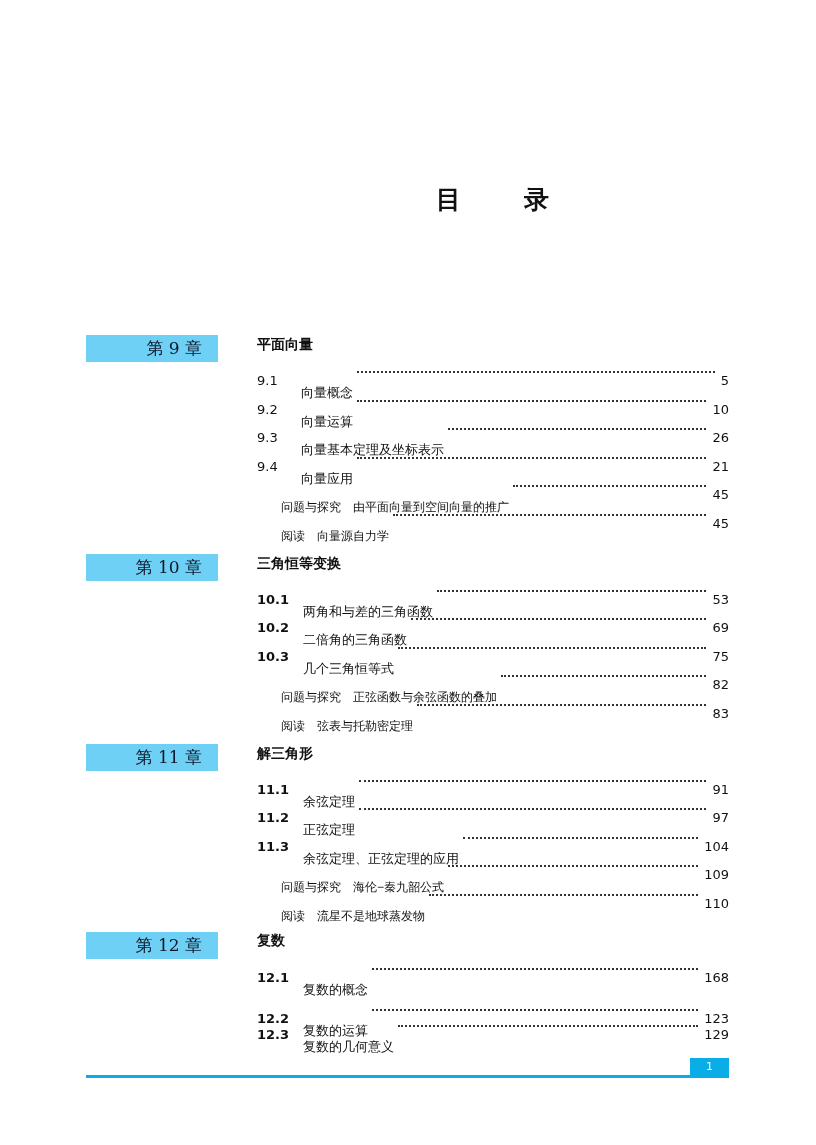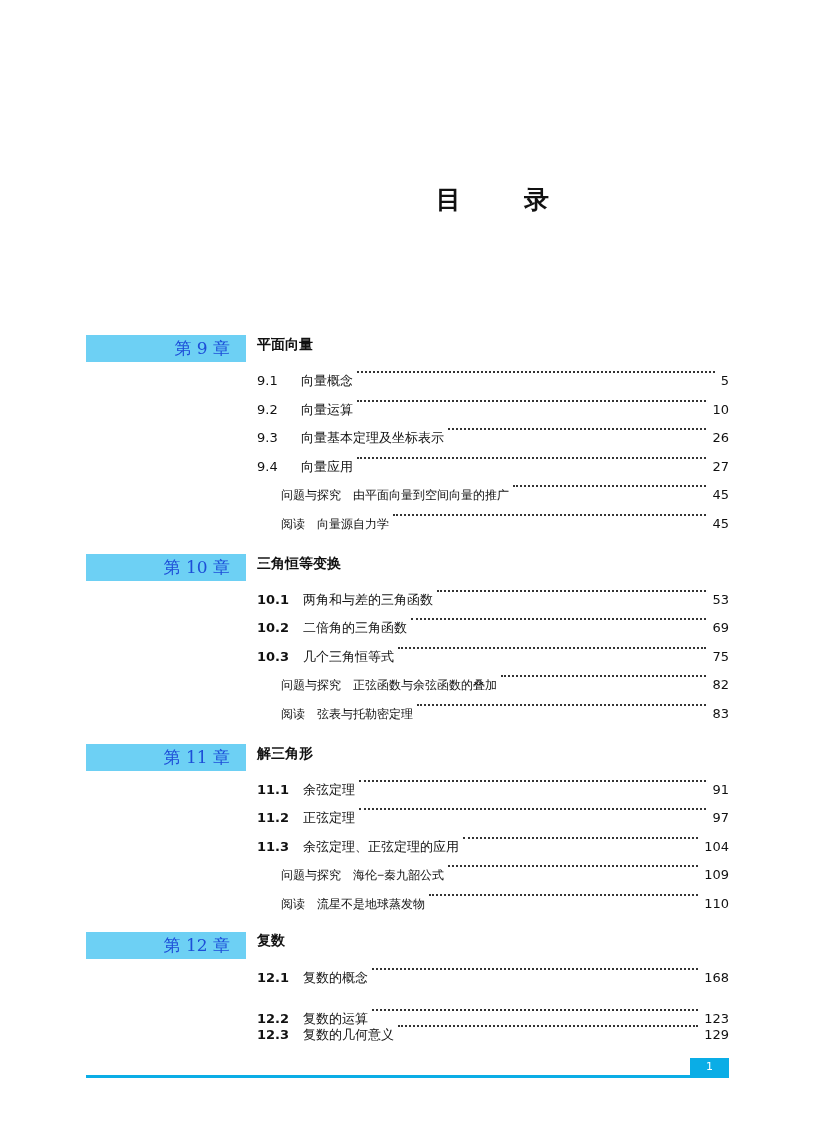--- a/index.html
+++ b/index.html
@@ -2,31 +2,31 @@
 <html><head>
 <meta charset="utf-8">
 <style>
   html, body { margin: 0; padding: 0; background: #ffffff; }
   body { width: 816px; height: 1145px; position: relative; overflow: hidden;
          font-family: "DejaVu Sans", sans-serif; color: #111; }
   .title { position: absolute; top: 183px; left: 0; width: 816px; text-align: center;
            font-size: 25px; font-weight: bold; letter-spacing: 0; }
   .title .t1 { position: absolute; left: 436px; }
   .title .t2 { position: absolute; left: 524px; }
-  .chapter-bar { position: absolute; left: 86px; width: 160px; height: 27px;
-                 background: #6dd0f4; color: #1d4ed8; font-family: "DejaVu Serif", serif;
+  .chapter-bar { position: absolute; left: 86px; width: 132px; height: 27px;
+                 background: #6dd0f4; color: #0f172a; font-family: "DejaVu Serif", serif;
                  font-size: 17px; line-height: 27px; text-align: right; box-sizing: border-box;
                  padding-right: 16px; }
   .chapter-title { position: absolute; left: 257px; font-size: 14px; font-weight: bold;
                    font-family: "DejaVu Sans", sans-serif; }
   .entry { position: absolute; left: 257px; width: 472px; height: 20px; display: flex;
            align-items: flex-start; font-size: 13px; line-height: 20px; }
   .entry .num { width: 44px; flex: none; font-family: "DejaVu Sans", sans-serif; }
   .entry.w10 .num { width: 46px; font-weight: bold; }
-  .entry .label { flex: none; white-space: nowrap; }
+  .entry .label { flex: none; white-space: nowrap; margin-top: 12px; }
   .entry .label.small { font-size: 12px; font-family: Liberation Sans, sans-serif; padding-left: 24px; }
   .entry .dots { flex: 1; margin: 0 6px 6px 4px; border-bottom: 2px dotted #333; height: 0; }
   .entry .page { flex: none; text-align: right; font-size: 13px; }
   .footer-line { position: absolute; left: 86px; top: 1075px; width: 643px; height: 3px; background: #0aade6; }
   .page-box { position: absolute; left: 690px; top: 1058px; width: 39px; height: 18px;
               background: #0aade6; color: #fff; font-size: 11px; text-align: center; line-height: 18px; }
 </style>
 </head>
 <body>
 
@@ -53,21 +53,21 @@
 <div class="entry" style="top:428px">
   <span class="num">9.3</span>
   <span class="label">向量基本定理及坐标表示</span>
   <span class="dots"></span>
   <span class="page">26</span>
 </div>
 <div class="entry" style="top:457px">
   <span class="num">9.4</span>
   <span class="label">向量应用</span>
   <span class="dots"></span>
-  <span class="page">27</span>
+  <span class="page">21</span>
 </div>
 <div class="entry" style="top:485px">
   <span class="label small">问题与探究　由平面向量到空间向量的推广</span>
   <span class="dots"></span>
   <span class="page">45</span>
 </div>
 <div class="entry" style="top:514px">
   <span class="label small">阅读　向量源自力学</span>
   <span class="dots"></span>
   <span class="page">45</span>

